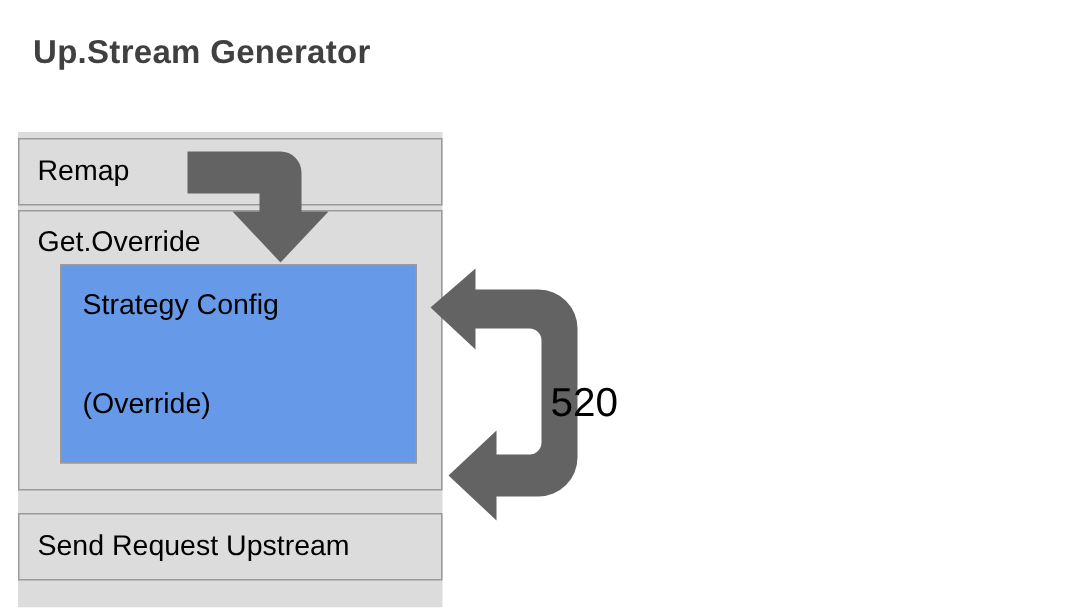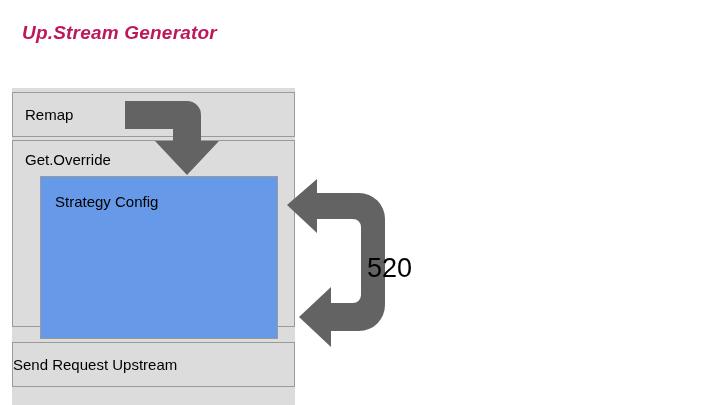--- a/index.html
+++ b/index.html
@@ -11,42 +11,41 @@
     width: 720px;
     height: 405px;
     position: relative;
     overflow: hidden;
     font-family: "Liberation Sans", sans-serif;
   }
   #page-title {
     position: absolute;
     left: 22px;
     top: 22px;
-    font-size: 19px;
+    font-size: 22px;
     font-weight: bold;
-    color: #be185d;
+    color: #404040;
     letter-spacing: 0.2px;
     white-space: nowrap;
-    font-style: italic;
   }
   #panel {
     position: absolute;
     left: 12px;
     top: 88px;
     width: 283px;
     height: 317px;
     background: #dcdcdc;
   }
   .block {
     position: absolute;
     box-sizing: border-box;
     border: 1px solid #9a9a9a;
     display: flex;
     align-items: center;
-    font-size: 15px;
+    font-size: 19px;
     color: #000000;
   }
   #block-remap {
     left: 12px;
     top: 92px;
     width: 283px;
     height: 45px;
     background: #dcdcdc;
     padding-left: 12px;
   }
@@ -57,37 +56,38 @@
     height: 187px;
     background: #dcdcdc;
     align-items: flex-start;
     padding-left: 12px;
     padding-top: 10px;
   }
   #block-strategy {
     left: 40px;
     top: 176px;
     width: 238px;
-    height: 163px;
+    height: 133px;
     background: #6699e8;
     flex-direction: column;
     align-items: flex-start;
     justify-content: flex-start;
     padding-left: 14px;
     padding-top: 16px;
   }
   #block-strategy .line2 {
     margin-top: 44px;
   }
   #block-send {
     left: 12px;
     top: 342px;
     width: 283px;
     height: 45px;
     background: #dcdcdc;
+    padding-left: 12px;
   }
   #label-404 {
     position: absolute;
     left: 367px;
     top: 253px;
     font-size: 27px;
     color: #000000;
     font-family: "Liberation Sans", sans-serif;
   }
   svg.arrow {
@@ -113,20 +113,21 @@
 <div class="block" id="block-remap">
   <span>Remap</span>
 </div>
 
 <div class="block" id="block-getsession">
   <span>Get.Override</span>
 </div>
 
 <div class="block" id="block-strategy">
   <span class="line1">Strategy Config</span>
+  <span class="line2">(Override)</span>
 </div>
 
 <div class="block" id="block-send">
   <span>Send Request Upstream</span>
 </div>
 
 <svg class="arrow" id="arrow-down" width="110" height="90" viewBox="0 0 110 90">
   <path d="M0,6 L62,6 A14,14 0 0 1 76,20 L76,46 L94,46 L62,80 L30,46 L48,46 L48,34 L0,34 Z" fill="#636363"></path>
 </svg>
 

